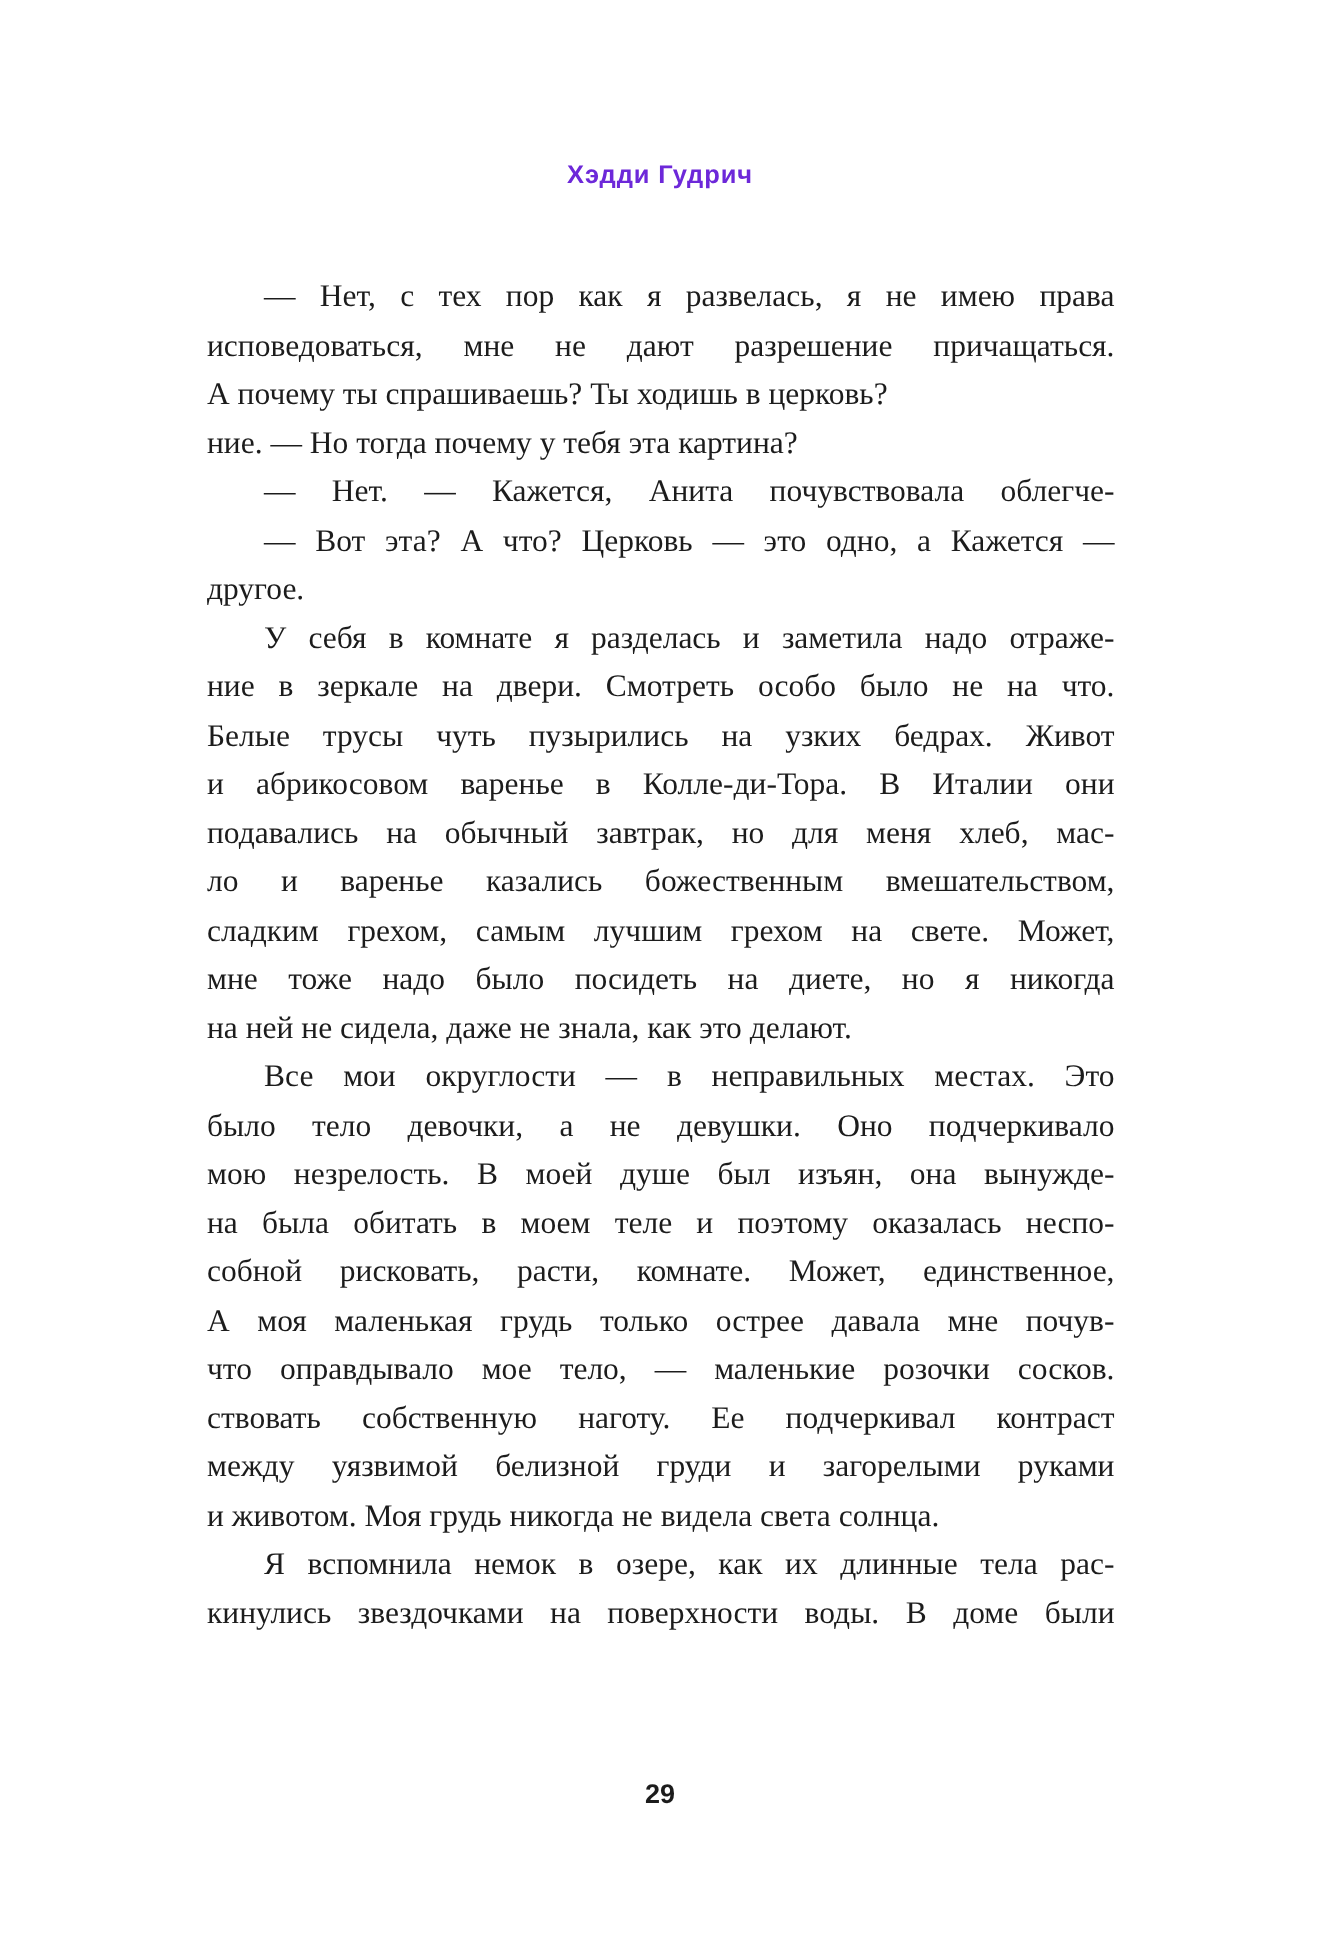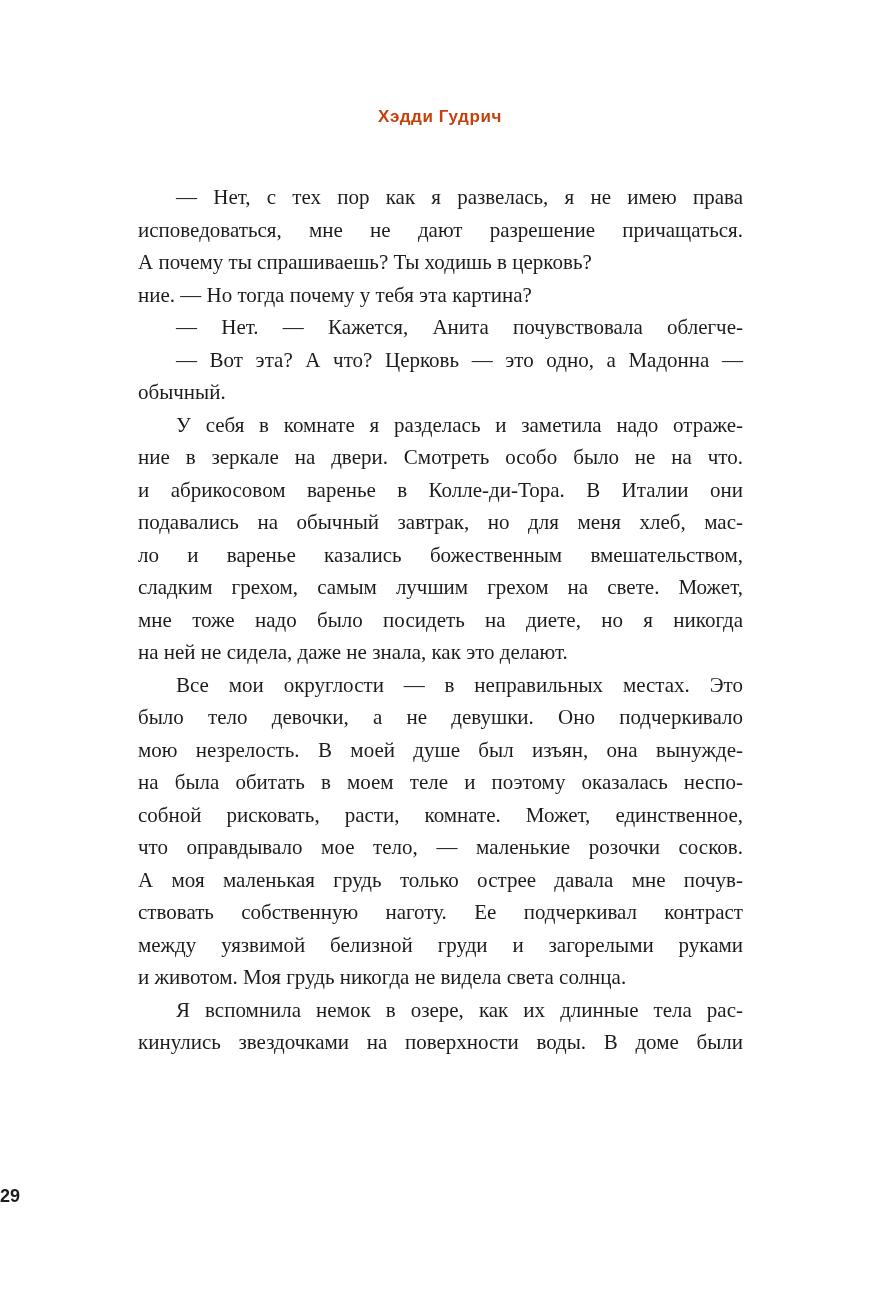--- a/index.html
+++ b/index.html
@@ -19,21 +19,21 @@
   .running-head {
     position: absolute;
     top: 107px;
     left: 0;
     width: 100%;
     text-align: center;
     font-family: "Liberation Sans", sans-serif;
     font-size: 17px;
     font-weight: 700;
     letter-spacing: 0.6px;
-    color: #c2410c;
+    color: #6d28d9;
   }
   .text-block {
     position: absolute;
     top: 181px;
     left: 138px;
     width: 605px;
     font-size: 21px;
     line-height: 32.5px;
   }
   .paragraph { margin: 0; }
@@ -45,21 +45,21 @@
   .line.first { text-indent: 38px; }
   .line.last {
     text-align: left;
     text-align-last: left;
   }
   .page-number {
     position: absolute;
     top: 1186px;
     left: 0;
     width: 100%;
-    text-align: left;
+    text-align: center;
     font-family: "Liberation Sans", sans-serif;
     font-size: 18px;
     font-weight: 700;
     color: #1c1c1c;
   }
 </style>
 </head>
 <body>
 
 <div class="page">
@@ -69,41 +69,42 @@
       <div class="paragraph">
         <div class="line first">— Нет, с тех пор как я развелась, я не имею права</div>
         <div class="line">исповедоваться, мне не дают разрешение причащаться.</div>
         <div class="line last">А почему ты спрашиваешь? Ты ходишь в церковь?</div>
       </div>
       <div class="paragraph">
         <div class="line last">ние. — Но тогда почему у тебя эта картина?</div>
         <div class="line first">— Нет. — Кажется, Анита почувствовала облегче-</div>
       </div>
       <div class="paragraph">
-        <div class="line first">— Вот эта? А что? Церковь — это одно, а Мадонна —</div>
-        <div class="line last">обычный.</div>
+        <div class="line first">— Вот эта? А что? Церковь — это одно, а Кажется —</div>
+        <div class="line last">другое.</div>
       </div>
       <div class="paragraph">
         <div class="line first">У себя в комнате я разделась и заметила надо отраже-</div>
         <div class="line">ние в зеркале на двери. Смотреть особо было не на что.</div>
+        <div class="line">Белые трусы чуть пузырились на узких бедрах. Живот</div>
         <div class="line">и абрикосовом варенье в Колле-ди-Тора. В Италии они</div>
         <div class="line">подавались на обычный завтрак, но для меня хлеб, мас-</div>
         <div class="line">ло и варенье казались божественным вмешательством,</div>
         <div class="line">сладким грехом, самым лучшим грехом на свете. Может,</div>
         <div class="line">мне тоже надо было посидеть на диете, но я никогда</div>
         <div class="line last">на ней не сидела, даже не знала, как это делают.</div>
       </div>
       <div class="paragraph">
         <div class="line first">Все мои округлости — в неправильных местах. Это</div>
         <div class="line">было тело девочки, а не девушки. Оно подчеркивало</div>
         <div class="line">мою незрелость. В моей душе был изъян, она вынужде-</div>
         <div class="line">на была обитать в моем теле и поэтому оказалась неспо-</div>
         <div class="line">собной рисковать, расти, комнате. Может, единственное,</div>
+        <div class="line">А моя маленькая грудь только острее давала мне почув-</div>
         <div class="line">что оправдывало мое тело, — маленькие розочки сосков.</div>
-        <div class="line">А моя маленькая грудь только острее давала мне почув-</div>
         <div class="line">ствовать собственную наготу. Ее подчеркивал контраст</div>
         <div class="line">между уязвимой белизной груди и загорелыми руками</div>
         <div class="line last">и животом. Моя грудь никогда не видела света солнца.</div>
       </div>
       <div class="paragraph">
         <div class="line first">Я вспомнила немок в озере, как их длинные тела рас-</div>
         <div class="line">кинулись звездочками на поверхности воды. В доме были</div>
       </div>
     </div>
 

